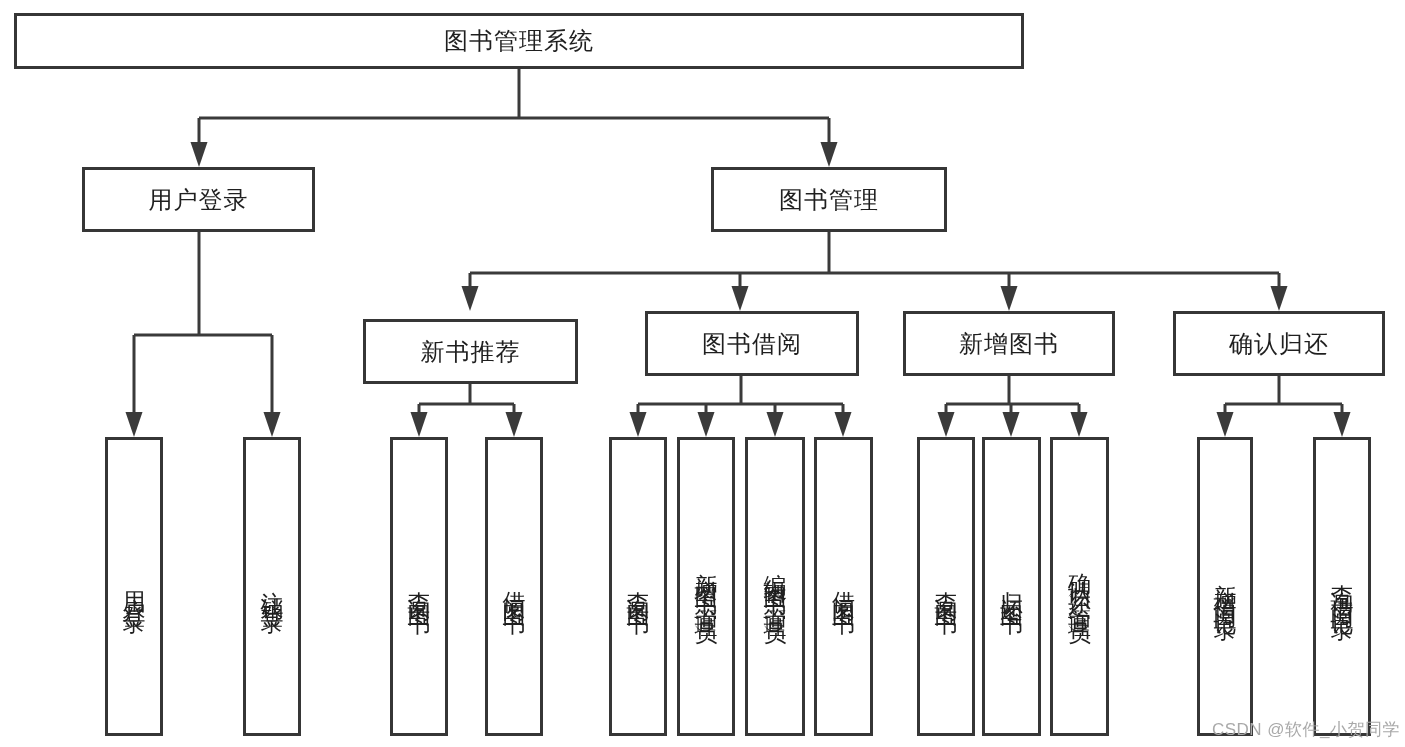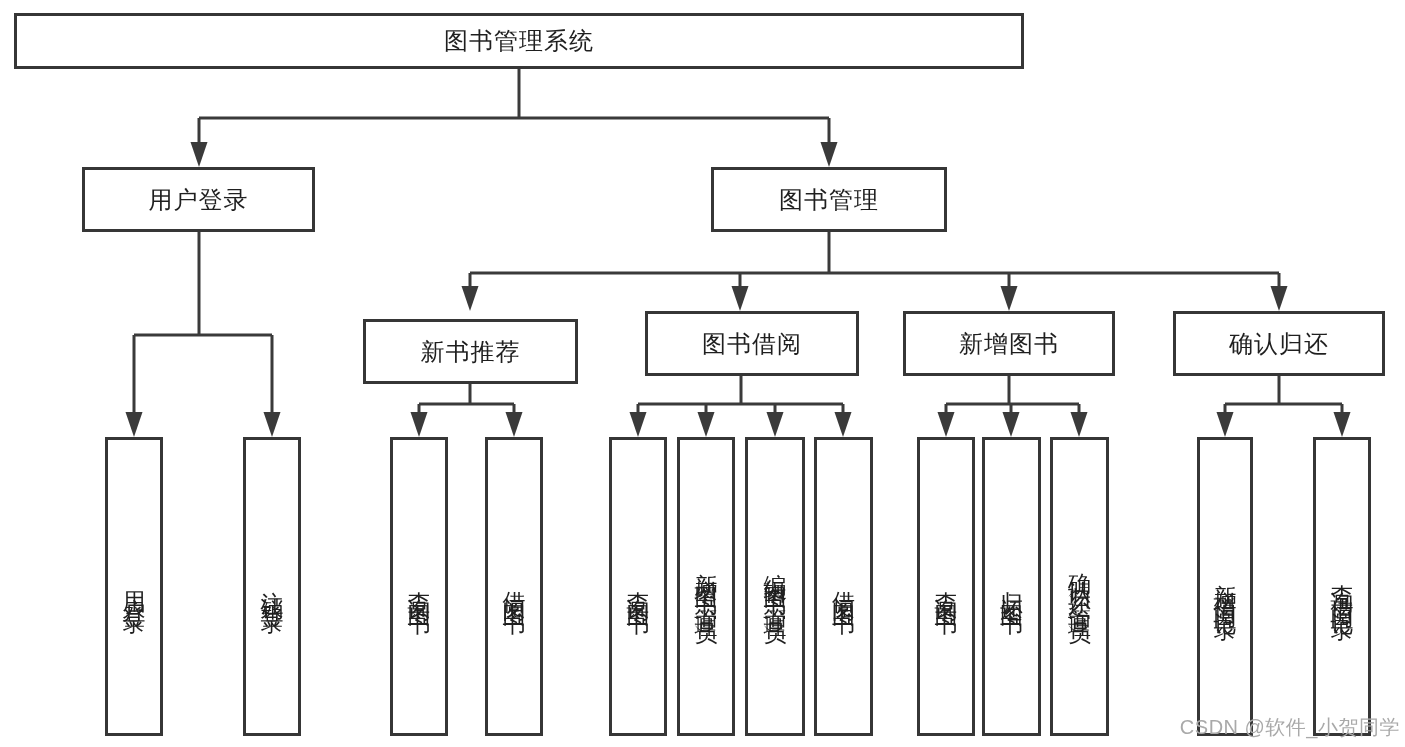--- a/index.html
+++ b/index.html
@@ -39,21 +39,21 @@
   #n-leaf-5 {left:677px; top:437px;width:58px;height:299px;}
   #n-leaf-6 {left:745px; top:437px;width:60px;height:299px;}
   #n-leaf-7 {left:814px; top:437px;width:59px;height:299px;}
   #n-leaf-8 {left:917px; top:437px;width:58px;height:299px;}
   #n-leaf-9 {left:982px; top:437px;width:59px;height:299px;}
   #n-leaf-10{left:1050px;top:437px;width:59px;height:299px;}
   #n-leaf-11{left:1197px;top:437px;width:56px;height:299px;}
   #n-leaf-12{left:1313px;top:437px;width:58px;height:299px;}
   .watermark{
     position:absolute;right:5px;bottom:6px;
-    font-size:20px;color:#a9a9a9;letter-spacing:0.5px;white-space:nowrap;
+    font-size:17px;color:#a9a9a9;letter-spacing:0.5px;white-space:nowrap;
   }
 </style>
 </head>
 <body>
 
 <div class="stage">
 
   <svg class="connectors" viewBox="0 0 1405 747" fill="none">
     <g stroke="#3a3a3a" stroke-width="3">
 

